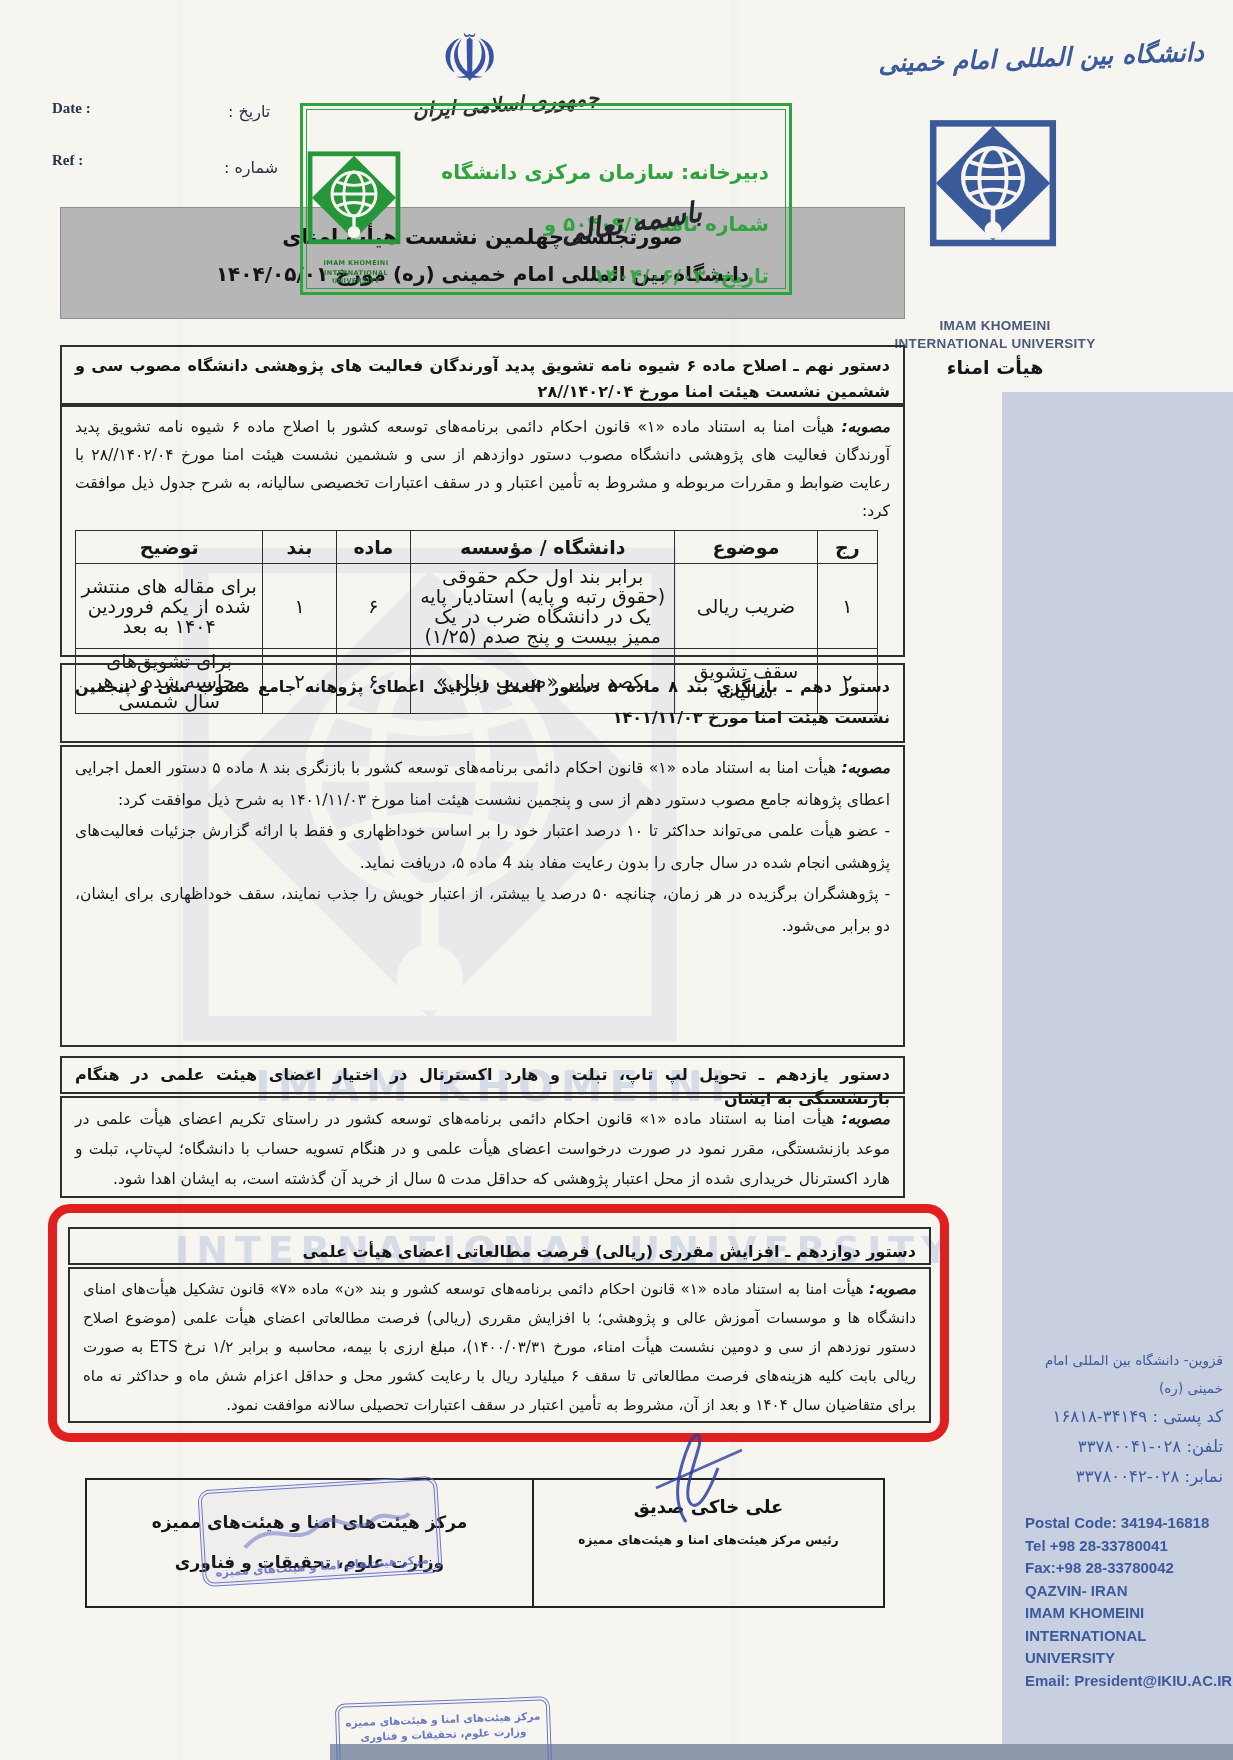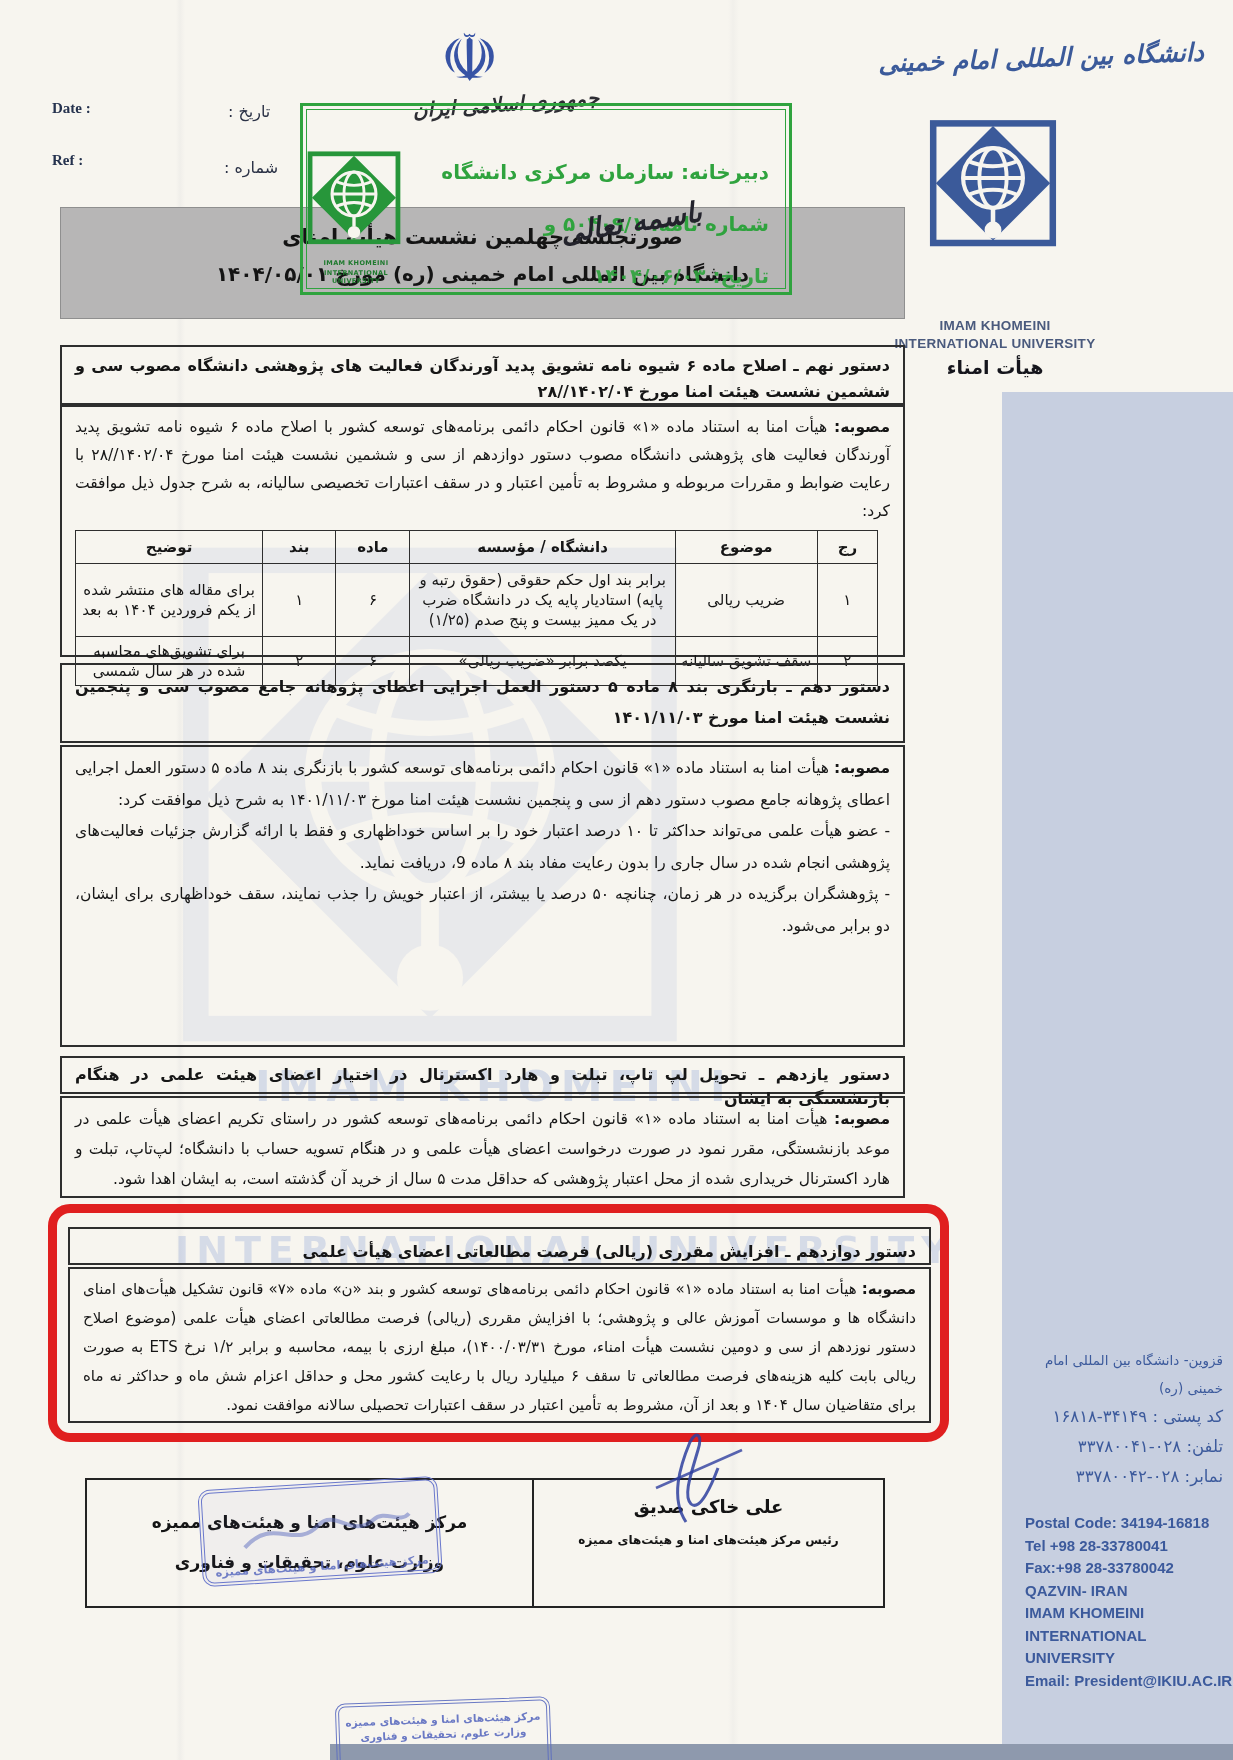--- a/index.html
+++ b/index.html
@@ -46,24 +46,24 @@
   .logo-blue{left:928px;top:118px;width:130px;z-index:4;color:#3b5a9a;}
   .uni-en{left:880px;width:230px;text-align:center;font-size:13.5px;font-weight:bold;
     color:#4a5a7d;letter-spacing:.3px;z-index:4;font-family:"Liberation Sans",sans-serif;}
   .board-label{left:880px;top:356px;width:230px;text-align:center;font-size:19px;
     font-weight:bold;color:#15151c;z-index:4;}
   
   .hbox,.bbox{border:2px solid #2e2e2e;direction:rtl;text-align:justify;color:#161616;
     padding:6px 13px;z-index:6;background:transparent;}
   .hbox{font-weight:bold;font-size:16px;line-height:26px;}
   .bbox{font-size:15.5px;line-height:29px;}
-  .bbox b{font-weight:bold;}
+  .bbox b{font-weight:bold;font-style:italic;}
   
   table.inc{border-collapse:collapse;margin:5px 12px 0 auto;direction:rtl;z-index:6;}
-  table.inc th,table.inc td{border:1.5px solid #2e2e2e;font-size:15px;line-height:20px;
+  table.inc th,table.inc td{border:1.5px solid #2e2e2e;font-size:19px;line-height:20px;
     text-align:center;vertical-align:middle;padding:2px 5px;color:#161616;}
   table.inc th{font-weight:bold;height:28px;}
   
   .red-box{left:48px;top:1204px;width:901px;height:238px;border:9px solid #e01f1f;
     border-radius:22px;z-index:5;background:transparent;}
   
   .sig-wrap{left:85px;top:1478px;width:800px;height:130px;border:2px solid #232323;
     display:flex;direction:ltr;z-index:6;}
   .sig-cell{box-sizing:border-box;text-align:center;color:#141414;direction:rtl;}
   .sig-left{width:447px;border-right:2px solid #232323;padding-top:22px;}
@@ -197,21 +197,21 @@
         <td>۲</td>
         <td>برای تشویق‌های محاسبه شده در هر سال شمسی</td>
       </tr>
     </tbody>
       </table>
   </div>
 
   <div class="abs hbox" style="left:60px;top:663px;width:845px;height:80px;line-height:31px;">دستور دهم ـ بازنگری بند ۸ ماده ۵ دستور العمل اجرایی اعطای پژوهانه جامع مصوب سی و پنجمین نشست هیئت امنا مورخ ۱۴۰۱/۱۱/۰۳</div>
   <div class="abs bbox" style="left:60px;top:745px;width:845px;height:302px;line-height:31.5px;">
     <div><b>مصوبه:</b><span> هیأت امنا به استناد ماده «۱» قانون احکام دائمی برنامه‌های توسعه کشور با بازنگری بند ۸ ماده ۵ دستور العمل اجرایی اعطای پژوهانه جامع مصوب دستور دهم از سی و پنجمین نشست هیئت امنا مورخ ۱۴۰۱/۱۱/۰۳ به شرح ذیل موافقت کرد:</span></div>
-    <div>- عضو هیأت علمی می‌تواند حداکثر تا ۱۰ درصد اعتبار خود را بر اساس خوداظهاری و فقط با ارائه گزارش جزئیات فعالیت‌های پژوهشی انجام شده در سال جاری را بدون رعایت مفاد بند ۸ ماده 9، دریافت نماید.</div>
+    <div>- عضو هیأت علمی می‌تواند حداکثر تا ۱۰ درصد اعتبار خود را بر اساس خوداظهاری و فقط با ارائه گزارش جزئیات فعالیت‌های پژوهشی انجام شده در سال جاری را بدون رعایت مفاد بند 4 ماده ۵، دریافت نماید.</div>
     <div>- پژوهشگران برگزیده در هر زمان، چنانچه ۵۰ درصد یا بیشتر، از اعتبار خویش را جذب نمایند، سقف خوداظهاری برای ایشان، دو برابر می‌شود.</div>
   </div>
 
   <div class="abs hbox" style="left:60px;top:1056px;width:845px;height:38px;line-height:24px;padding-top:5px;">دستور یازدهم ـ تحویل لپ تاپ، تبلت و هارد اکسترنال در اختیار اعضای هیئت علمی در هنگام بازنشستگی به ایشان</div>
   <div class="abs bbox" style="left:60px;top:1096px;width:845px;height:102px;line-height:30px;">
     <b>مصوبه:</b><span> هیأت امنا به استناد ماده «۱» قانون احکام دائمی برنامه‌های توسعه کشور در راستای تکریم اعضای هیأت علمی در موعد بازنشستگی، مقرر نمود در صورت درخواست اعضای هیأت علمی و در هنگام تسویه حساب با دانشگاه؛ لپ‌تاپ، تبلت و هارد اکسترنال خریداری شده از محل اعتبار پژوهشی که حداقل مدت ۵ سال از خرید آن گذشته است، به ایشان اهدا شود.</span>
   </div>
 
   <div class="abs red-box"></div>
   <div class="abs hbox" style="left:68px;top:1227px;width:863px;height:38px;line-height:24px;padding-top:11px;">دستور دوازدهم ـ افزایش مقرری (ریالی) فرصت مطالعاتی اعضای هیأت علمی</div>

